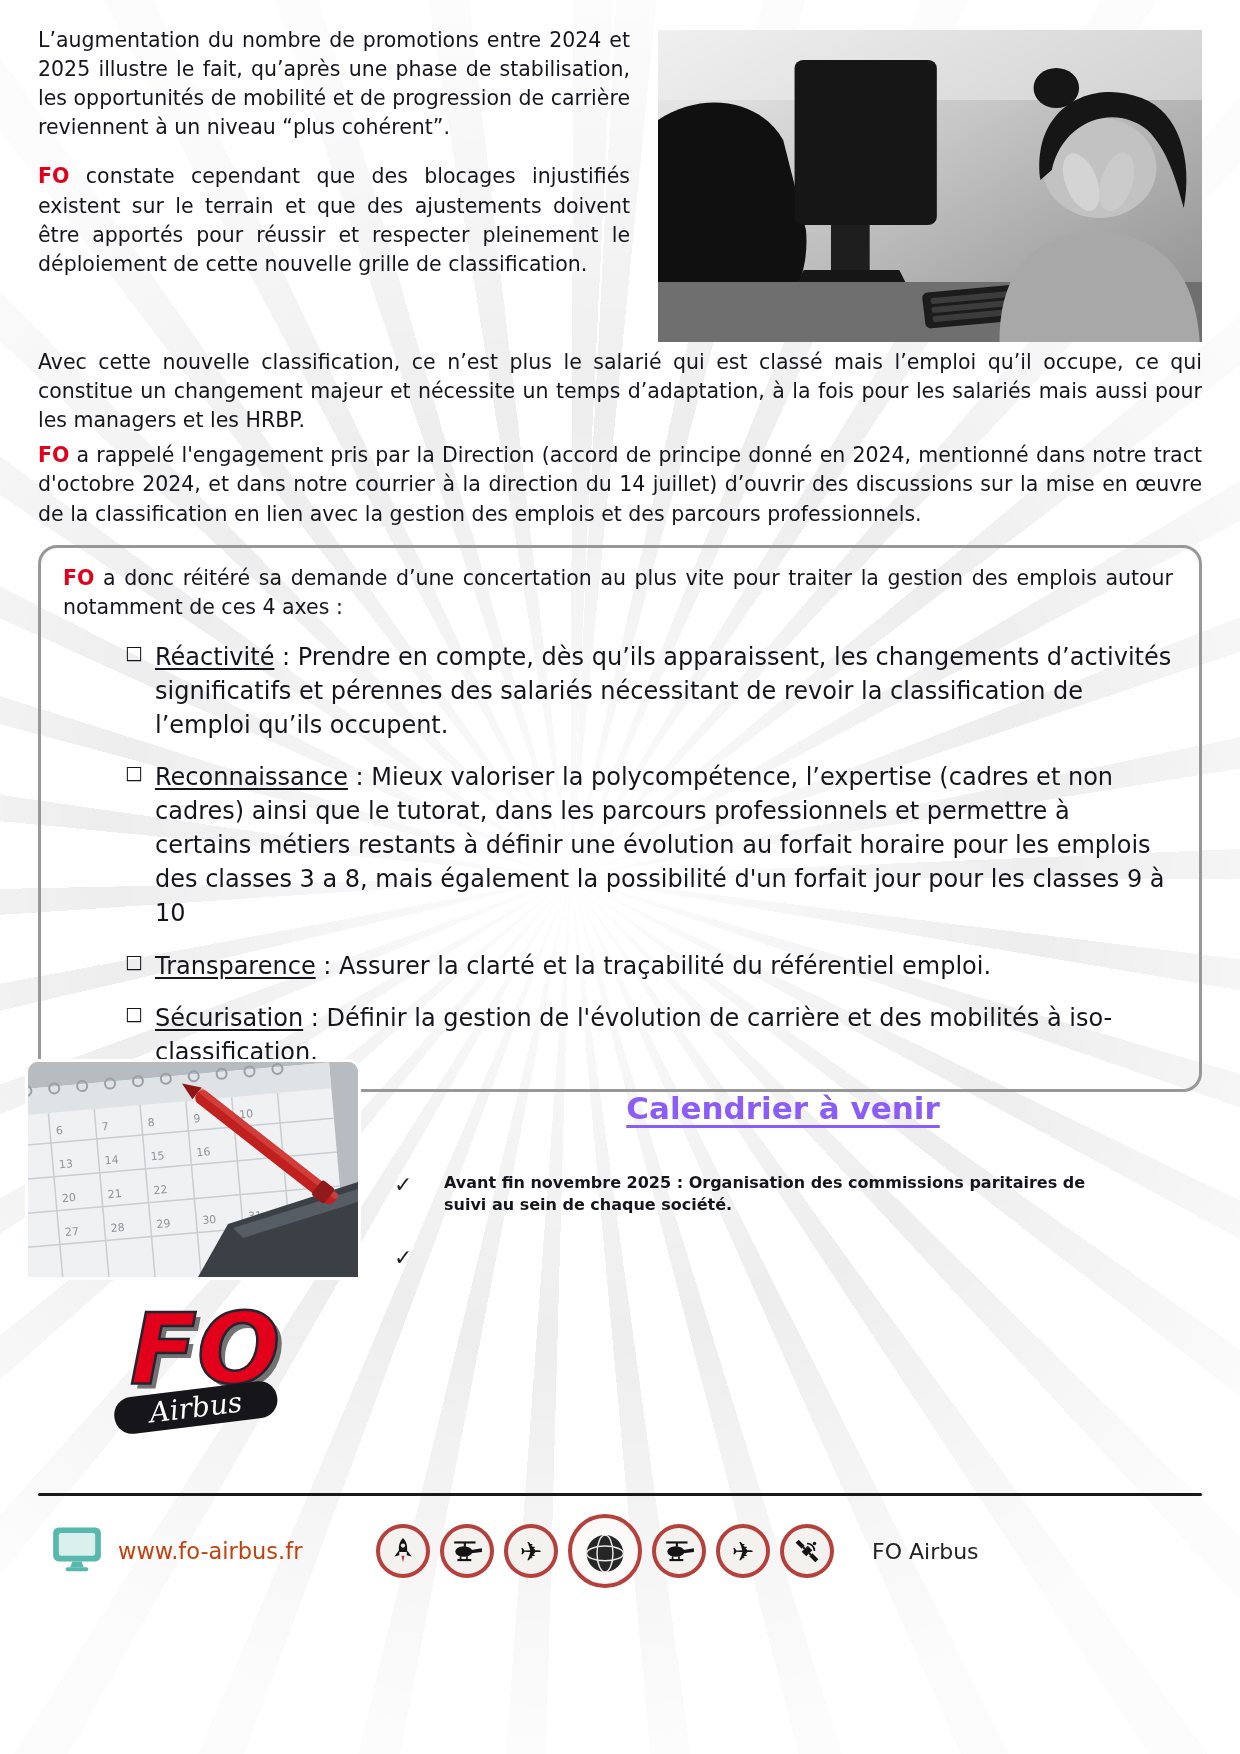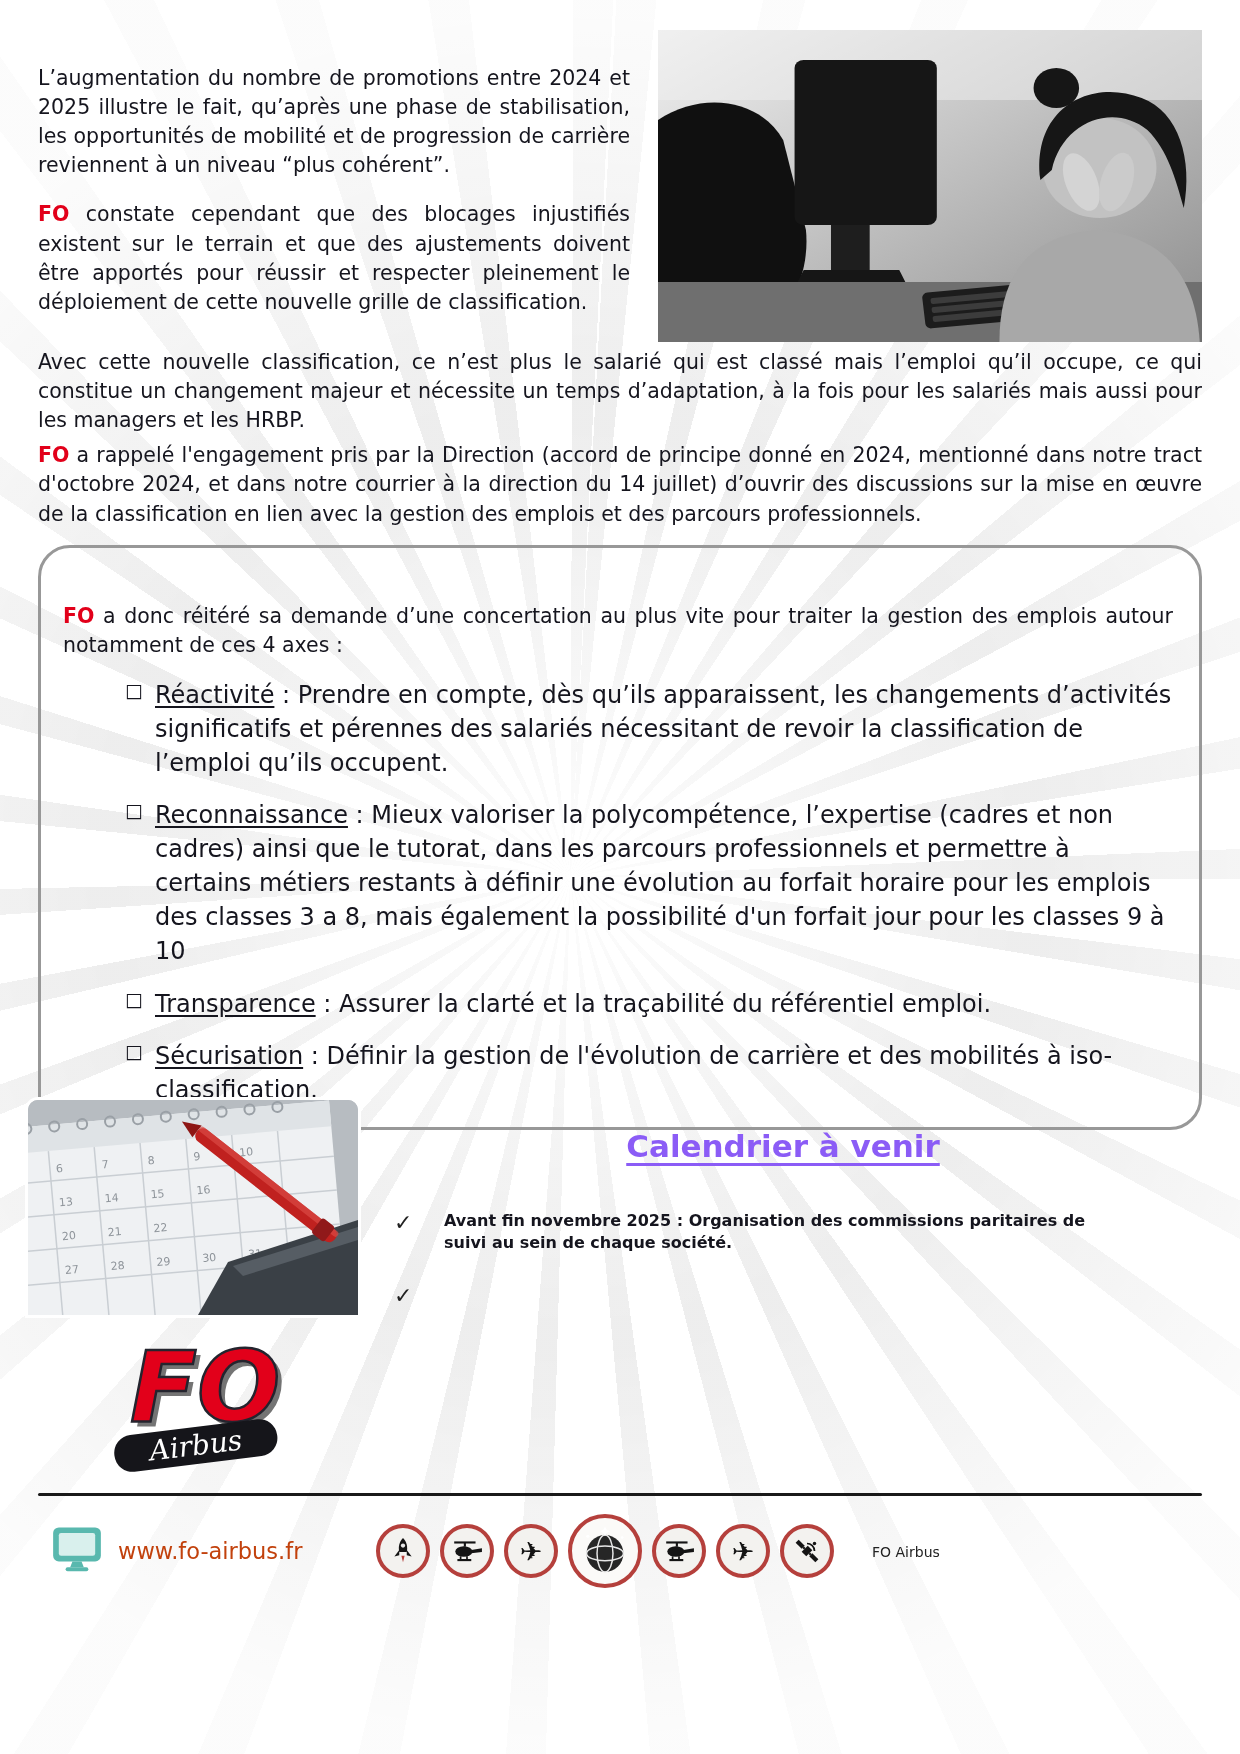--- a/index.html
+++ b/index.html
@@ -14,35 +14,35 @@
     position:absolute; inset:0; pointer-events:none;
     background:
       radial-gradient(circle at 46% 50%, rgba(255,255,255,0.92) 0%, rgba(255,255,255,0.25) 42%, rgba(255,255,255,0.85) 78%),
       repeating-conic-gradient(from 3deg at 46% 50%, rgba(90,90,90,0.14) 0deg 2.6deg, rgba(255,255,255,0) 2.6deg 9.4deg);
   }
   .content {
     position:relative; z-index:1; height:100%;
     padding:26px 38px 18px;
     display:flex; flex-direction:column;
   }
-  .para { font-size:20.5px; line-height:1.42;margin-top:38px; }
+  .para { font-size:20.5px; line-height:1.42; }
   .j { text-align:justify; }
   .fo { color:#e2001a; font-weight:bold; }
 
   .top { display:flex; gap:28px; }
   .top-left { width:592px; flex:none; }
   .top-left .para + .para { margin-top:20px; }
   .photo { flex:1; height:312px; margin-top:4px; background:#bbb; }
   .photo svg { width:100%; height:100%; display:block; }
 
   .full { margin-top:6px; }
 
   .axes-box {
     margin-top:16px;
-    border:3px solid #989898; border-radius:32px;
+    border:3px solid #989898; border-radius:19px;
     padding:16px 26px 20px 22px;
   }
   .axis-item { display:flex; margin:18px 0 0 62px; }
   .axis-marker { width:30px; flex:none; font-size:19px; padding-top:1px; }
   .axis-text { flex:1; font-size:24px; line-height:1.42; }
   .axis-text u { text-underline-offset:3px; }
 
   .bottom { display:flex; margin-top:-30px; position:relative; z-index:2; }
   .bottom-left { width:336px; flex:none; margin-left:-10px; }
   .calendar-photo {
@@ -68,21 +68,21 @@
   .site { font-size:22.5px; color:#c2410c; }
   .badges { flex:1; display:flex; align-items:center; justify-content:center; gap:10px; }
   .badge {
     width:54px; height:54px; border-radius:50%;
     border:4px solid #b5403c; background:#f3f2ef;
     display:flex; align-items:center; justify-content:center; flex:none;
   }
   .badge.globe-badge { width:74px; height:74px; background:#fbfaf8; }
   .plane-glyph { font-size:27px; color:#141414; line-height:1; }
   .f-right { width:330px; flex:none; }
-  .brand { font-size:14px; color:#222; }
+  .brand { font-size:22px; color:#222; }
 </style>
 </head>
 <body>
 
 <div class="page">
   <div class="rays"></div>
   <div class="content">
 
     <div class="top">
       <div class="top-left">

